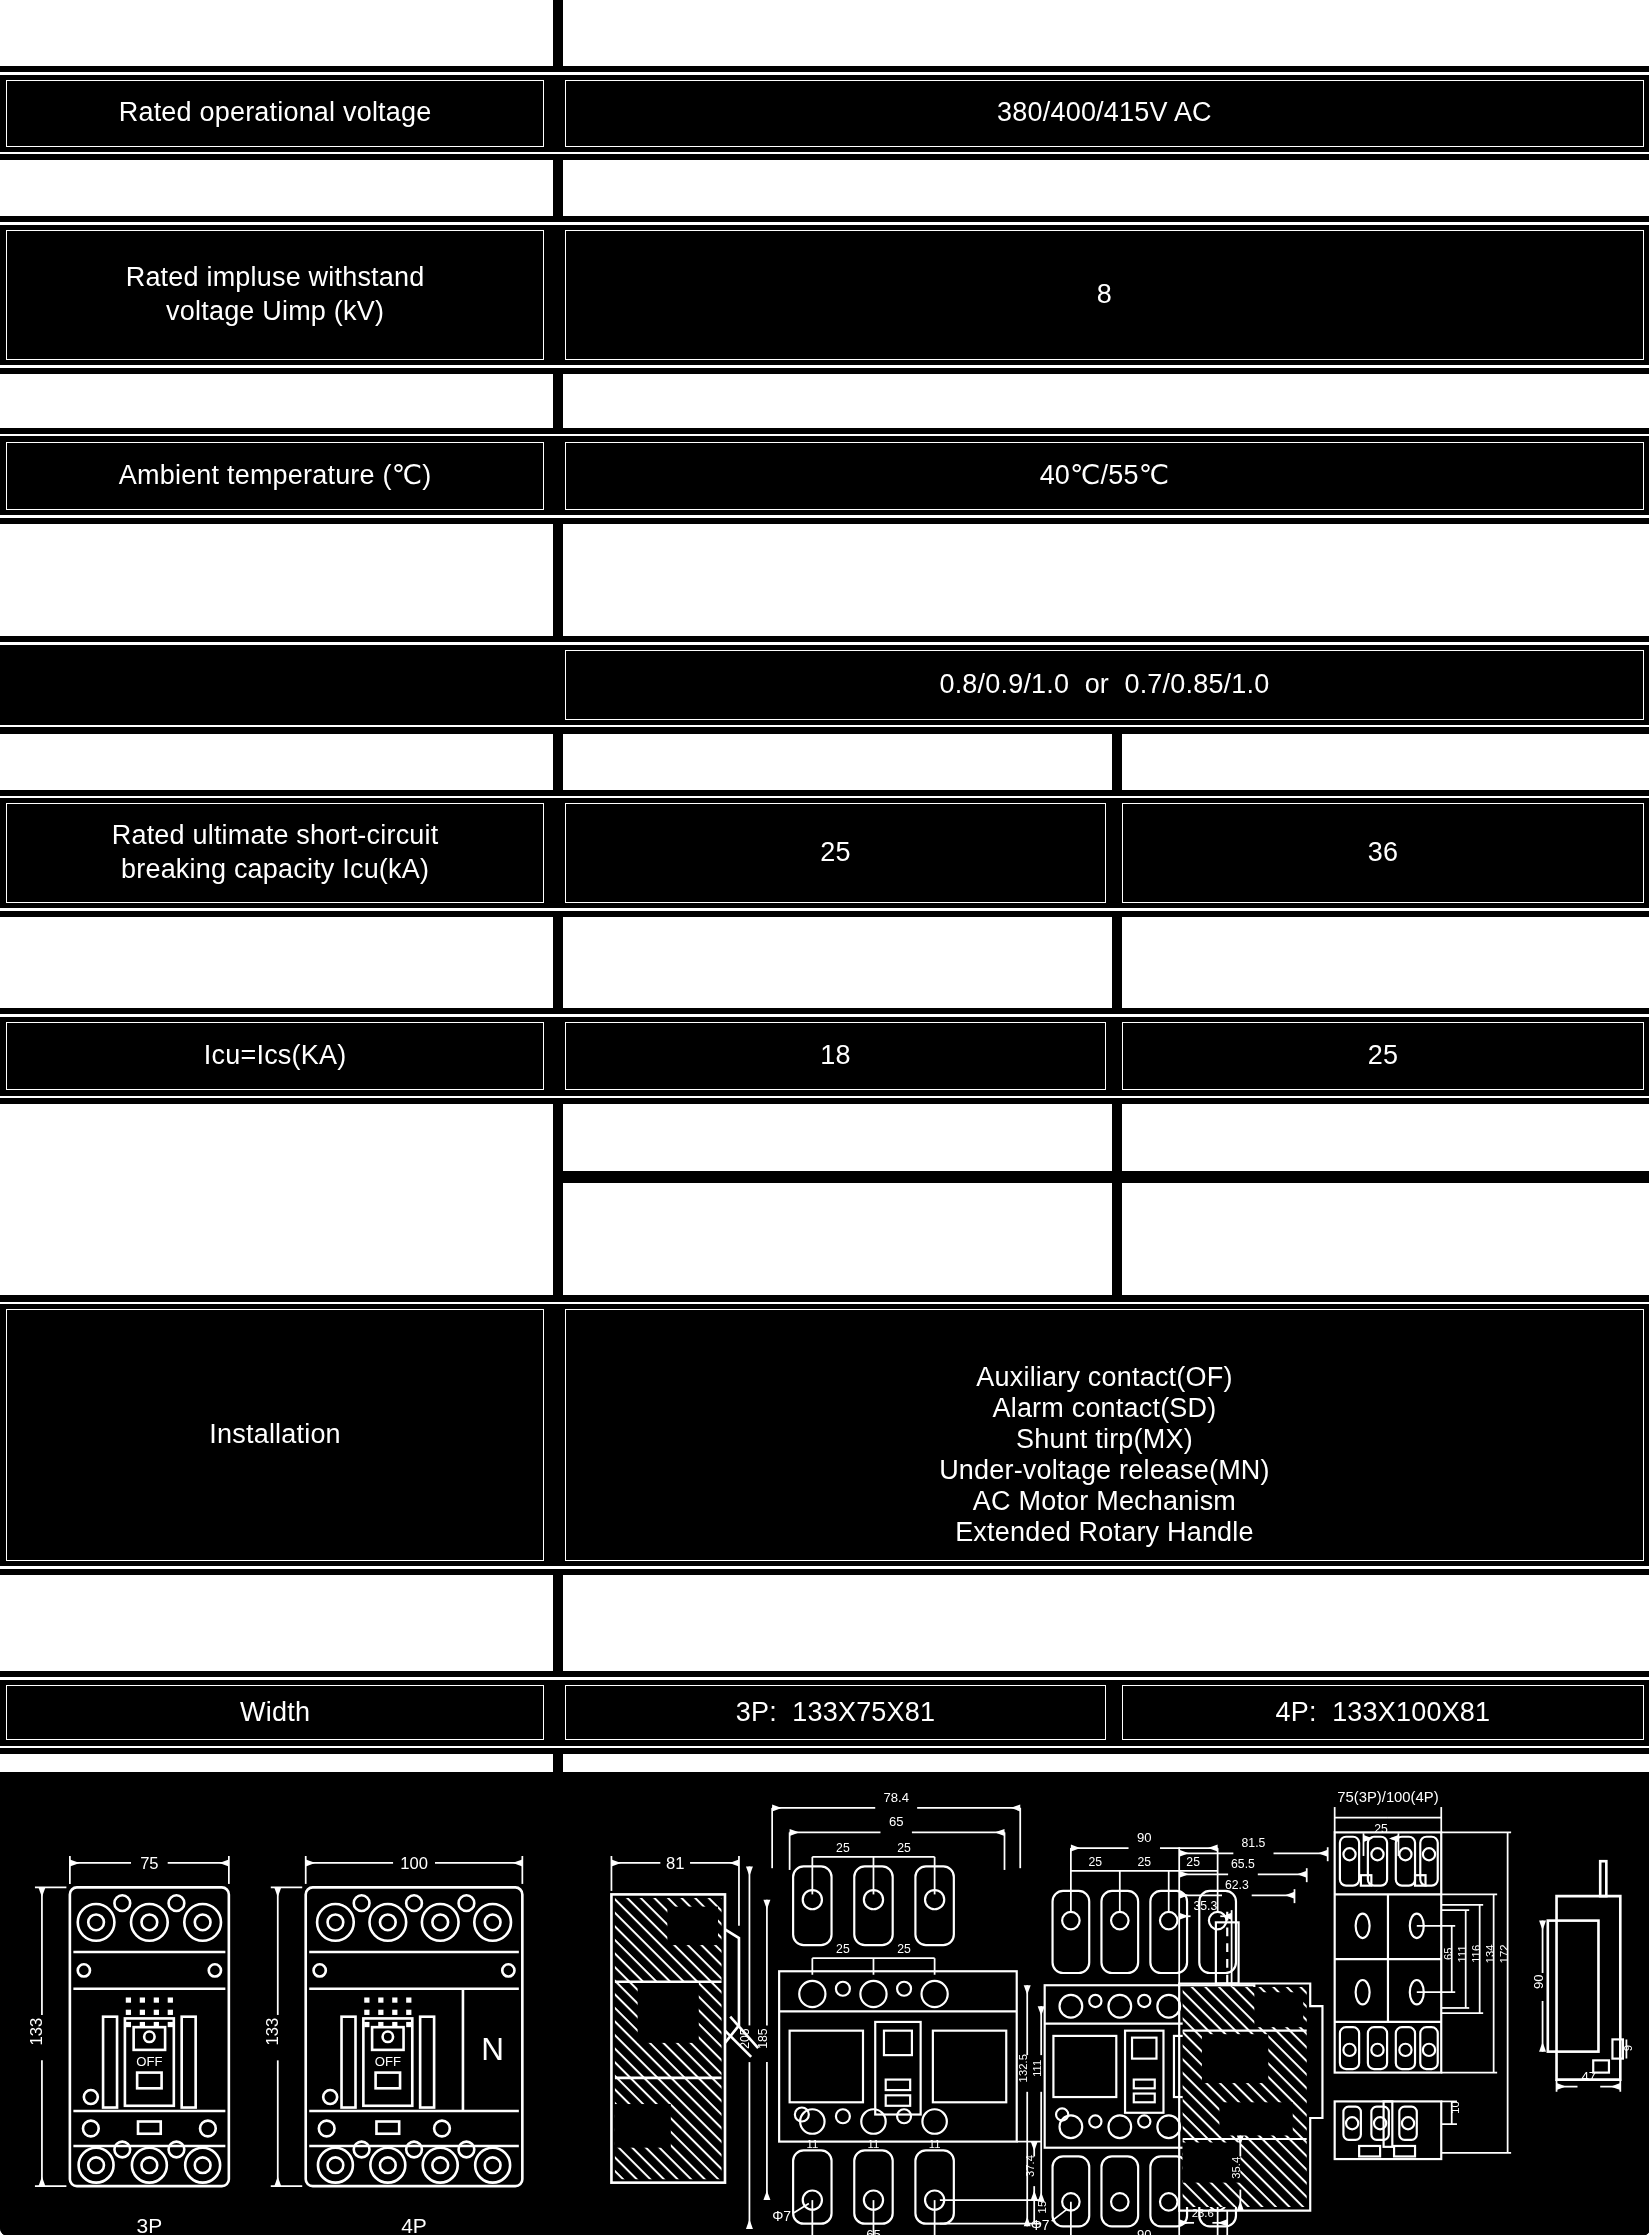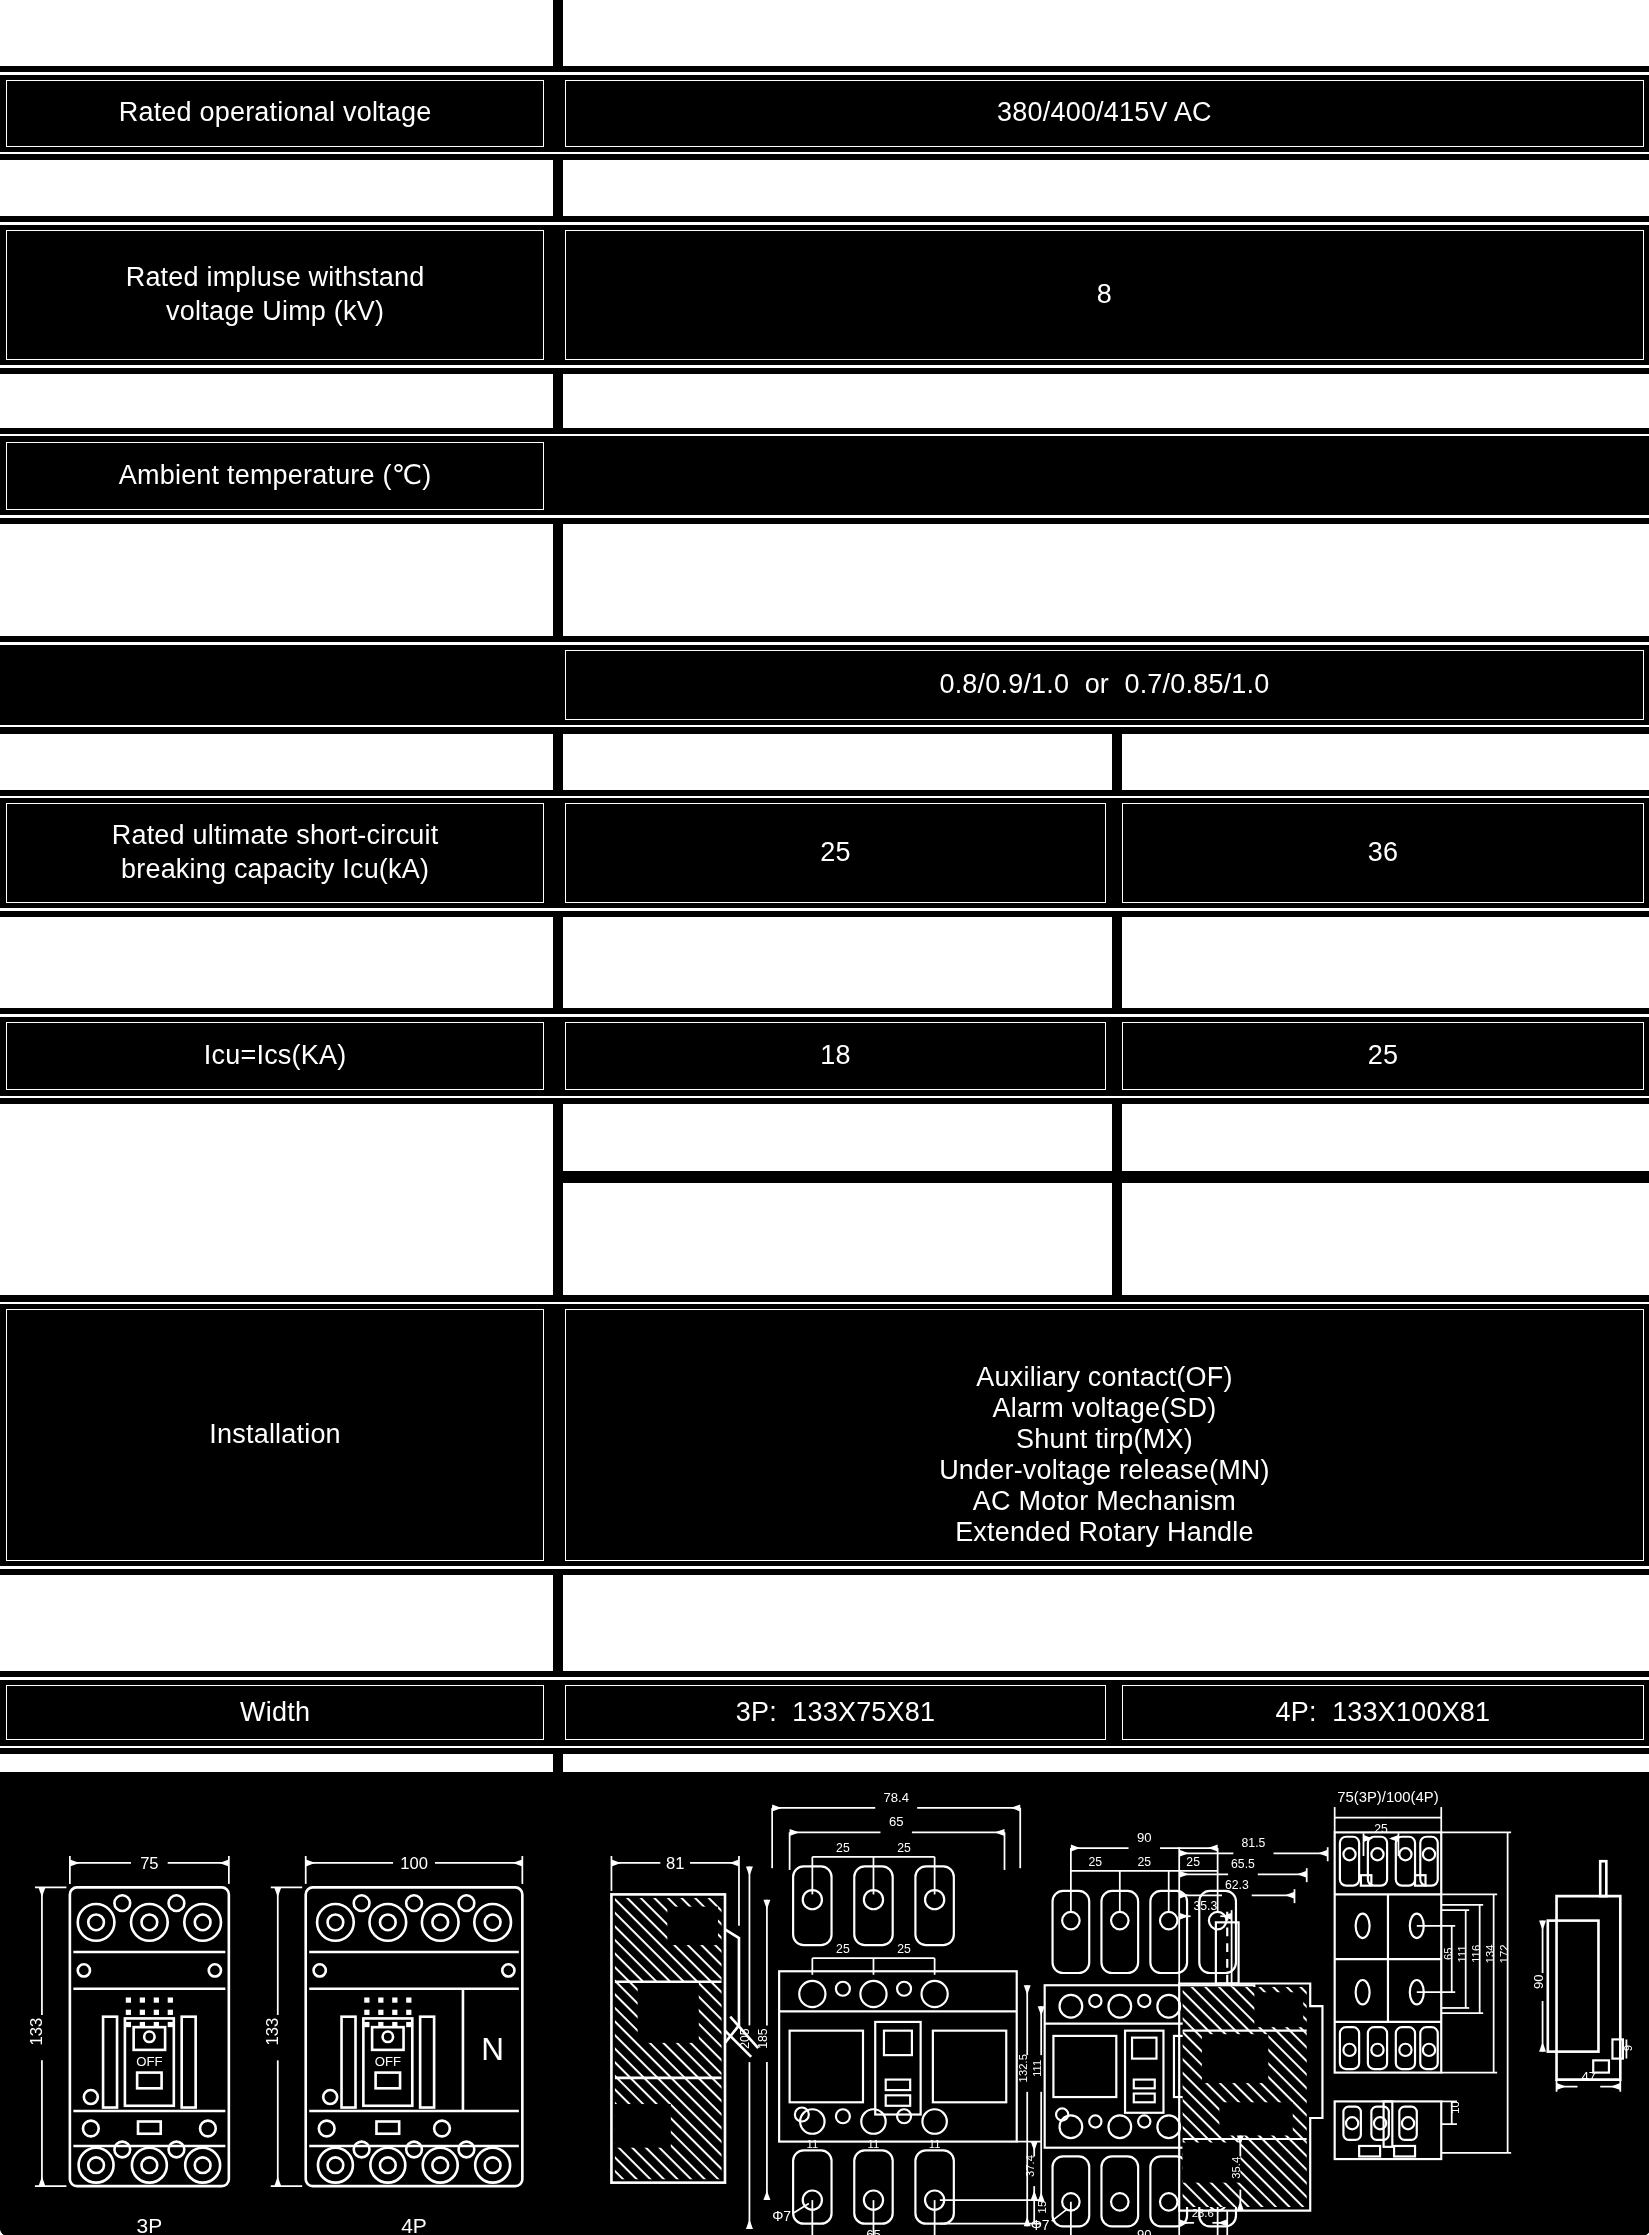--- a/index.html
+++ b/index.html
@@ -70,20 +70,23 @@
   <div class="gap" style="height:54px">
       <div class="vbar v1"></div>
     </div>
 
   <div class="rule"></div>
     <div class="sliver"></div>
   <div class="band" style="height:79px">
     <div class="cell c-label">
         <span>Ambient temperature (℃)</span>
       </div>
+    <div class="cell c-value">
+        <span>40℃/55℃</span>
+      </div>
   </div>
   <div class="sliver"></div>
     <div class="rule"></div>
 
   <div class="gap" style="height:112px">
       <div class="vbar v1"></div>
     </div>
 
   <div class="rule"></div>
     <div class="sliver"></div>
@@ -151,21 +154,21 @@
 
   <div class="rule"></div>
     <div class="sliver"></div>
   <div class="band" style="height:262px">
     <div class="cell c-label">
         <span>Installation</span>
       </div>
     <div class="cell c-value">
       <span class="install">
         <span>Auxiliary contact(OF)</span>
-        <span>Alarm voltage(SD)</span>
+        <span>Alarm contact(SD)</span>
         <span>Shunt tirp(MX)</span>
         <span>Under-voltage release(MN)</span>
         <span>AC Motor Mechanism</span>
         <span>Extended Rotary Handle</span>
       </span>
     </div>
   </div>
   <div class="sliver"></div>
     <div class="rule"></div>
 

